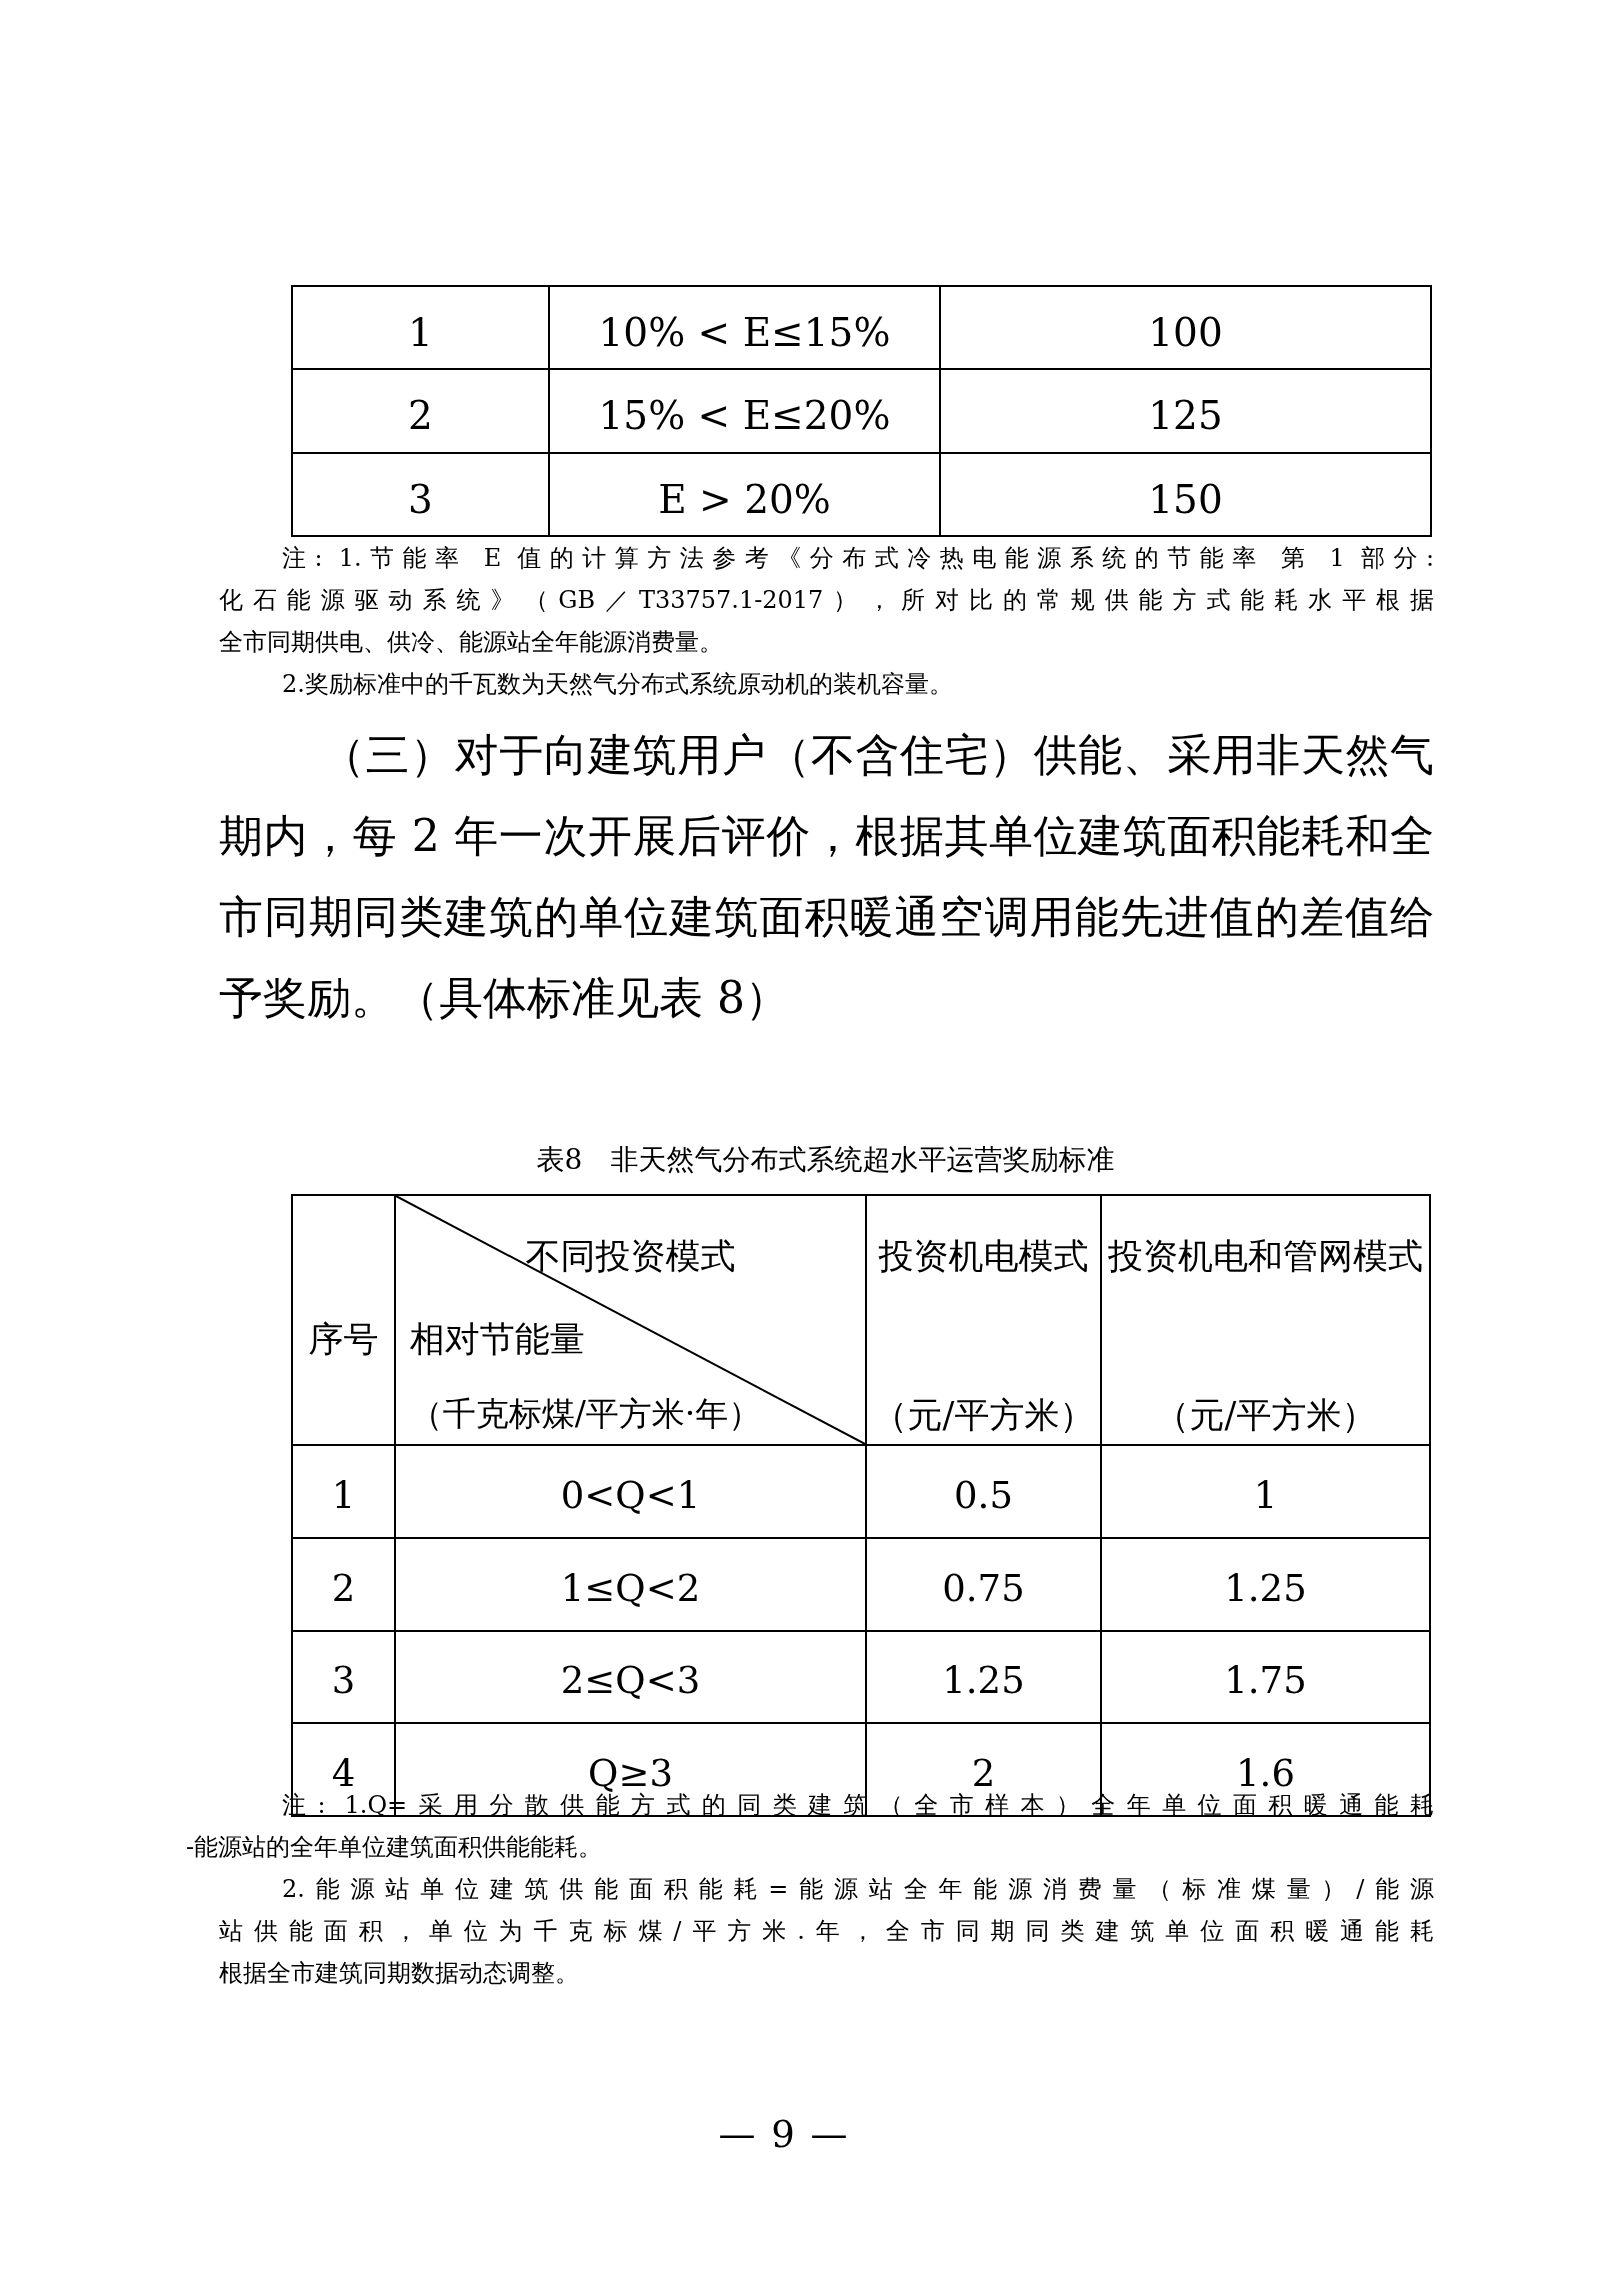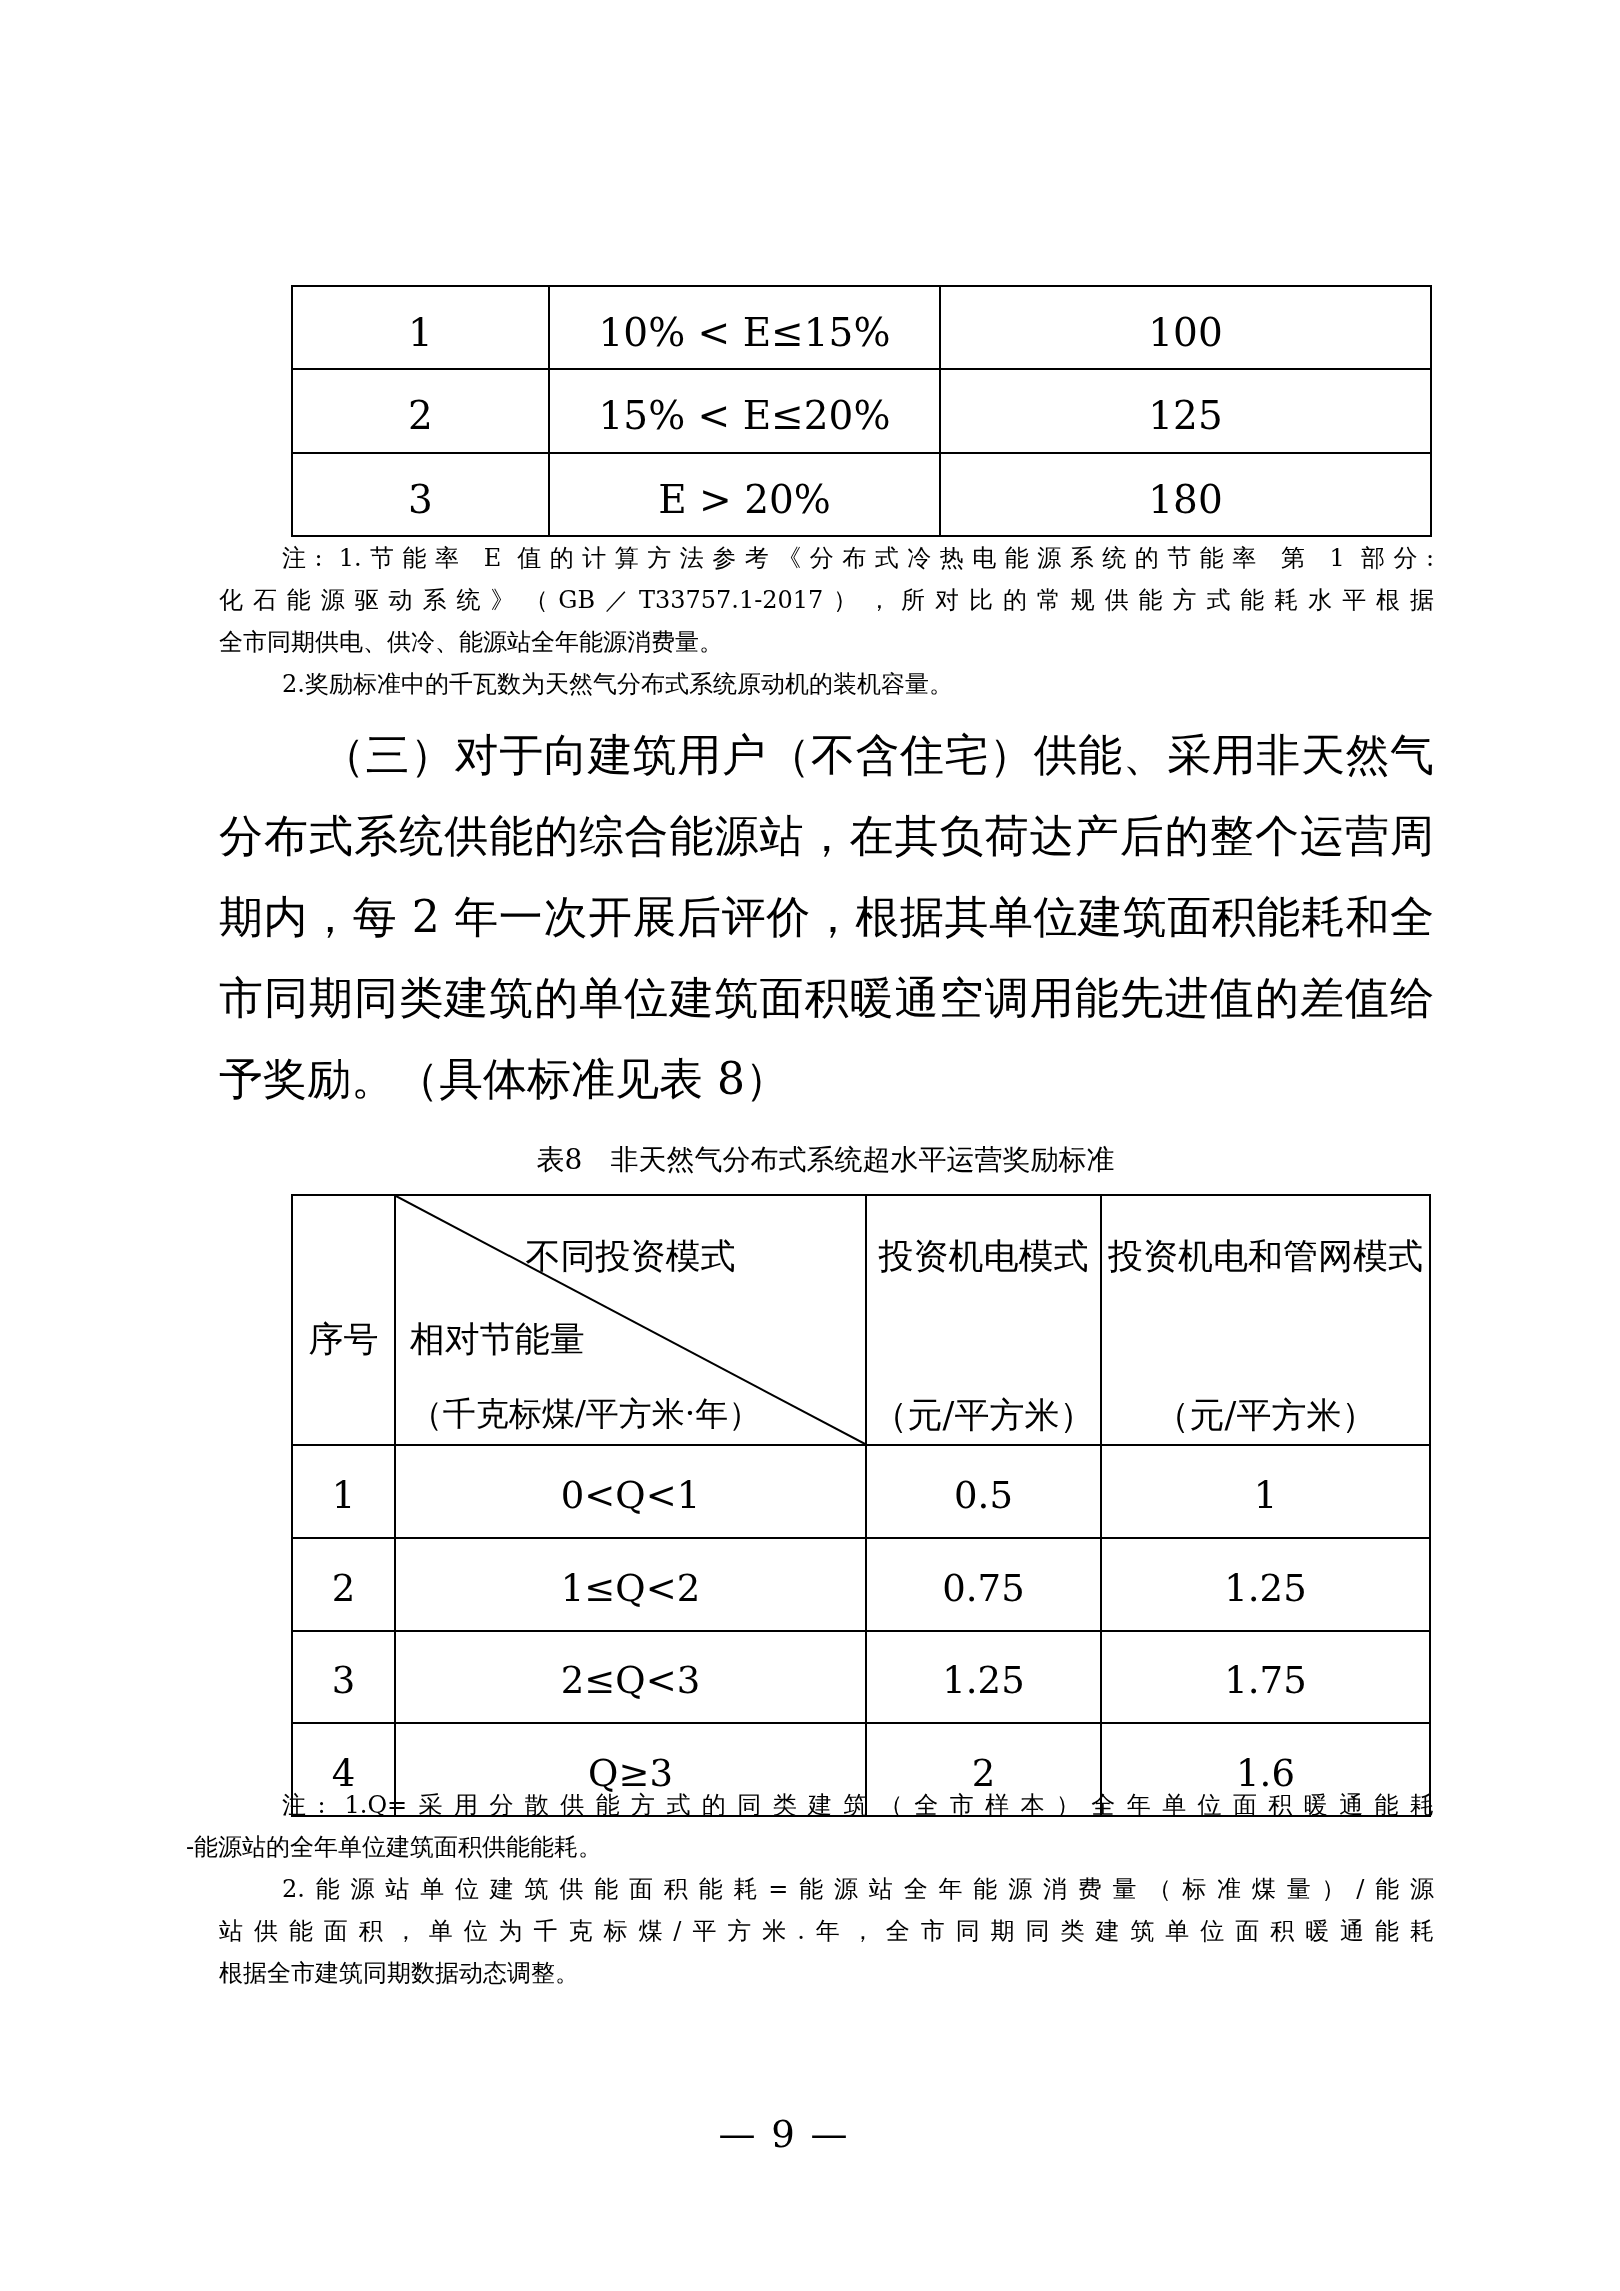--- a/index.html
+++ b/index.html
@@ -66,35 +66,34 @@
         <td>100</td>
       </tr>
       <tr>
         <td>2</td>
         <td>15% &lt; E≤20%</td>
         <td>125</td>
       </tr>
       <tr>
         <td>3</td>
         <td>E &gt; 20%</td>
-        <td>180</td>
+        <td>150</td>
       </tr>
     </tbody>
   </table>
 
   <div class="notes" style="top:537px;">
     <div class="line jline ind-note">注: 1.节能率 E 值的计算方法参考《分布式冷热电能源系统的节能率 第 1 部分:</div>
     <div class="line jline">化石能源驱动系统》（GB／T33757.1-2017），所对比的常规供能方式能耗水平根据</div>
     <div class="line">全市同期供电、供冷、能源站全年能源消费量。</div>
     <div class="line ind-note">2.奖励标准中的千瓦数为天然气分布式系统原动机的装机容量。</div>
   </div>
 
   <div class="para" style="top:714px;">
     <div class="line jline ind-body">（三）对于向建筑用户（不含住宅）供能、采用非天然气</div>
-    <div class="line jline">分布式系统供能的综合能源站，在其负荷达产后的整个运营周</div>
     <div class="line jline">期内，每 2 年一次开展后评价，根据其单位建筑面积能耗和全</div>
     <div class="line jline">市同期同类建筑的单位建筑面积暖通空调用能先进值的差值给</div>
     <div class="line">予奖励。（具体标准见表 8）</div>
   </div>
 
   <div class="caption">表8　非天然气分布式系统超水平运营奖励标准</div>
 
   <table class="doc t8">
     <colgroup>
         <col style="width:103px">

